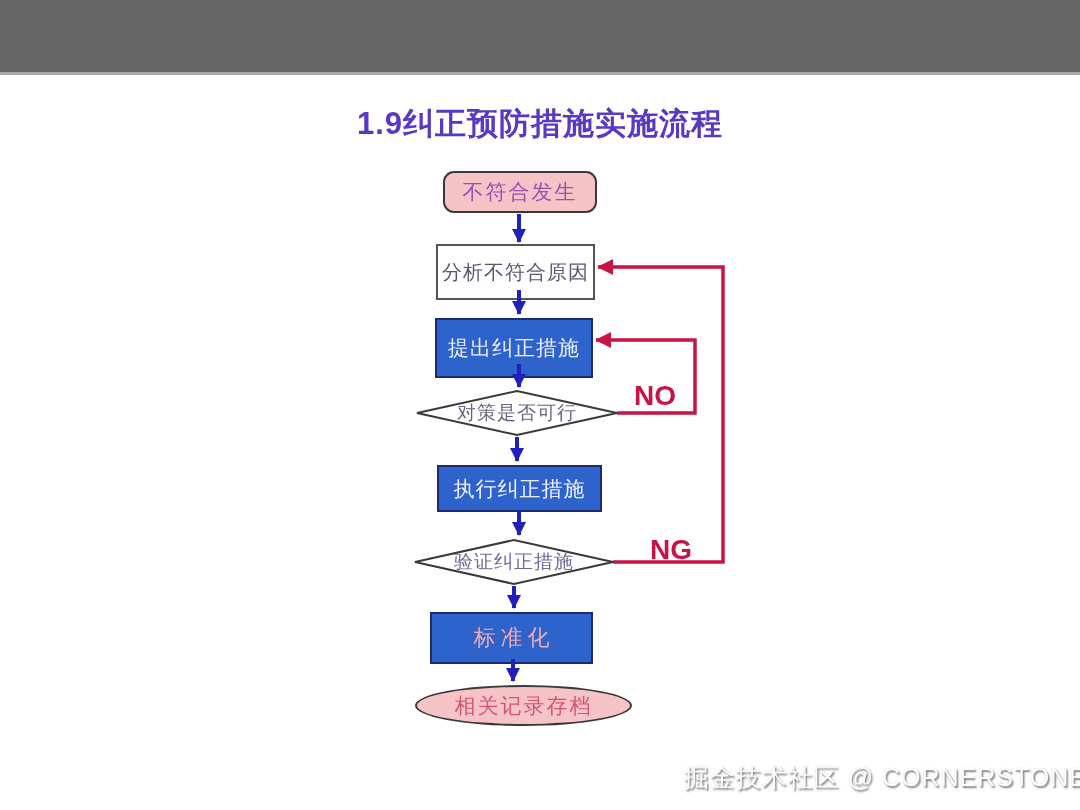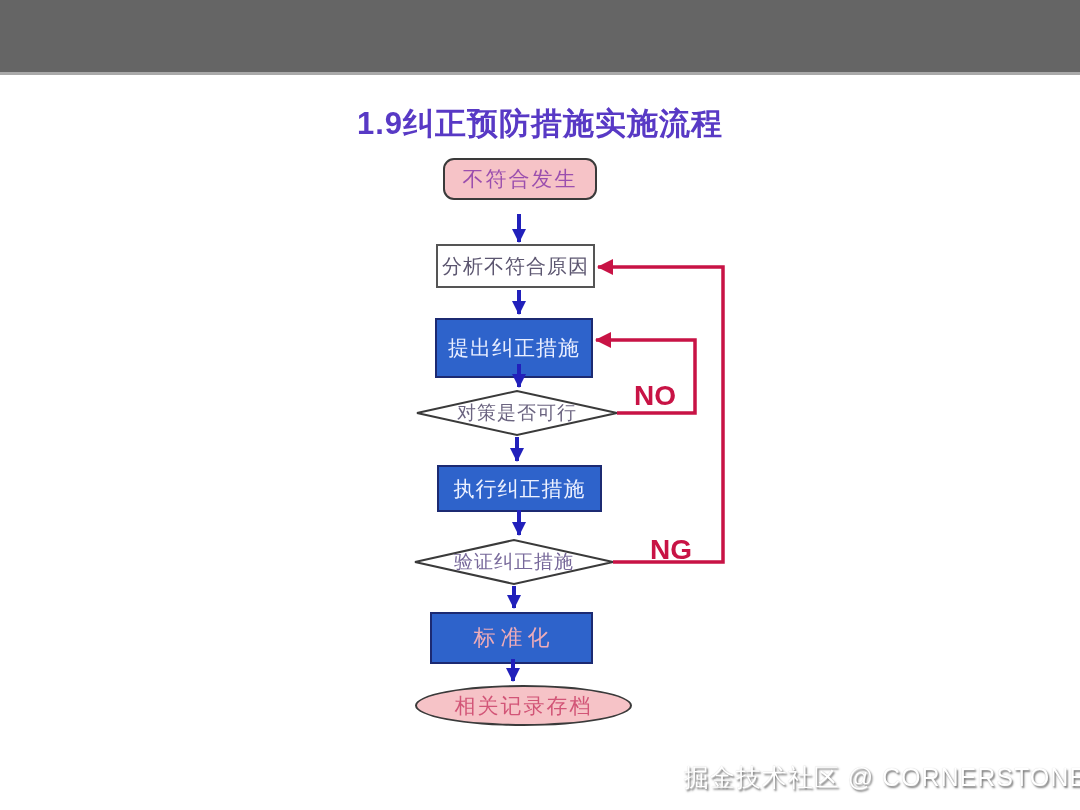--- a/index.html
+++ b/index.html
@@ -17,26 +17,26 @@
     position:absolute;left:0;top:103px;width:1080px;margin:0;
     text-align:center;font-size:31px;font-weight:bold;color:#5839c5;
     letter-spacing:1px;
   }
   .flow-svg{position:absolute;left:0;top:0;z-index:3;pointer-events:none;}
   .node{
     position:absolute;z-index:2;display:flex;align-items:center;justify-content:center;
     box-sizing:border-box;white-space:nowrap;
   }
   .node-start{
-    left:443px;top:158px;width:154px;height:42px;
+    left:443px;top:171px;width:154px;height:42px;
     background:#f6c3c7;border:2px solid #3a3a3a;border-radius:11px;
     color:#9b4fae;font-size:21px;letter-spacing:2px;
   }
   .node-analyze{
-    left:436px;top:244px;width:159px;height:44px;
+    left:436px;top:244px;width:159px;height:56px;
     background:#ffffff;border:2px solid #555555;
     color:#5c5670;font-size:20px;letter-spacing:1px;
   }
   .node-propose{
     left:435px;top:318px;width:158px;height:60px;
     background:#2e63cb;border:2px solid #1c2a72;
     color:#e9eeff;font-size:21px;letter-spacing:1px;
   }
   .node-execute{
     left:437px;top:465px;width:165px;height:47px;

